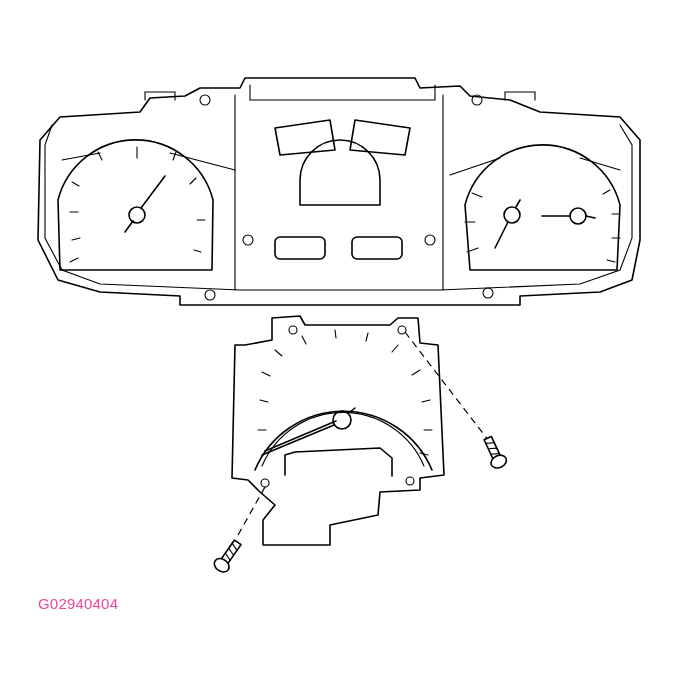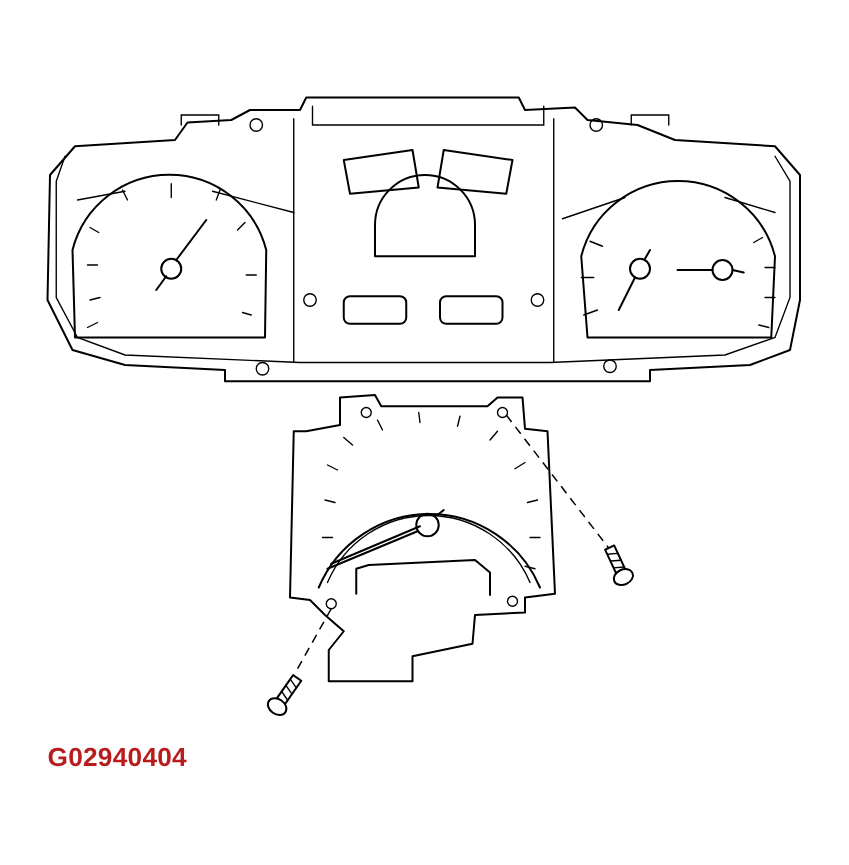--- a/index.html
+++ b/index.html
@@ -2,21 +2,21 @@
 <html><head>
 <meta charset="utf-8">
 <style>
   html,body{margin:0;padding:0;background:#fff;}
   body{width:679px;height:692px;position:relative;overflow:hidden;font-family:"Liberation Sans",sans-serif;}
   #art{position:absolute;left:0;top:0;}
   .ln{fill:none;stroke:#000;stroke-width:1.6;stroke-linejoin:round;stroke-linecap:round;}
   .thin{fill:none;stroke:#000;stroke-width:1.1;stroke-linecap:round;}
   .dash{fill:none;stroke:#000;stroke-width:1.2;stroke-dasharray:7 5;}
   .wf{fill:#fff;stroke:#000;stroke-width:1.6;stroke-linejoin:round;}
-  .label{position:absolute;left:38px;top:595px;font-size:21px;font-weight:bold;color:#b91c1c;letter-spacing:0.2px;}
+  .label{position:absolute;left:38px;top:595px;font-size:15px;font-weight:normal;color:#ec4899;letter-spacing:0.2px;}
 </style>
 </head>
 <body>
 
 <svg id="art" width="679" height="692" viewBox="0 0 679 692">
 
   <g>
     <path class="ln" d="M60 117 L40 140 L38 240 L58 280 L100 292 L180 296 L180 305 L520 305 L520 296 L600 292 L632 280 L640 240 L640 140 L620 117 L540 112 L510 100 L470 96 L460 86 L420 88 L415 78 L245 78 L240 88 L200 88 L185 96 L150 98 L140 112 Z"></path>
     <path class="thin" d="M52 125 L45 145 L45 238 L62 270 L100 284 L240 290 L440 290 L580 284 L620 270 L632 238 L632 145 L620 125"></path>
 

